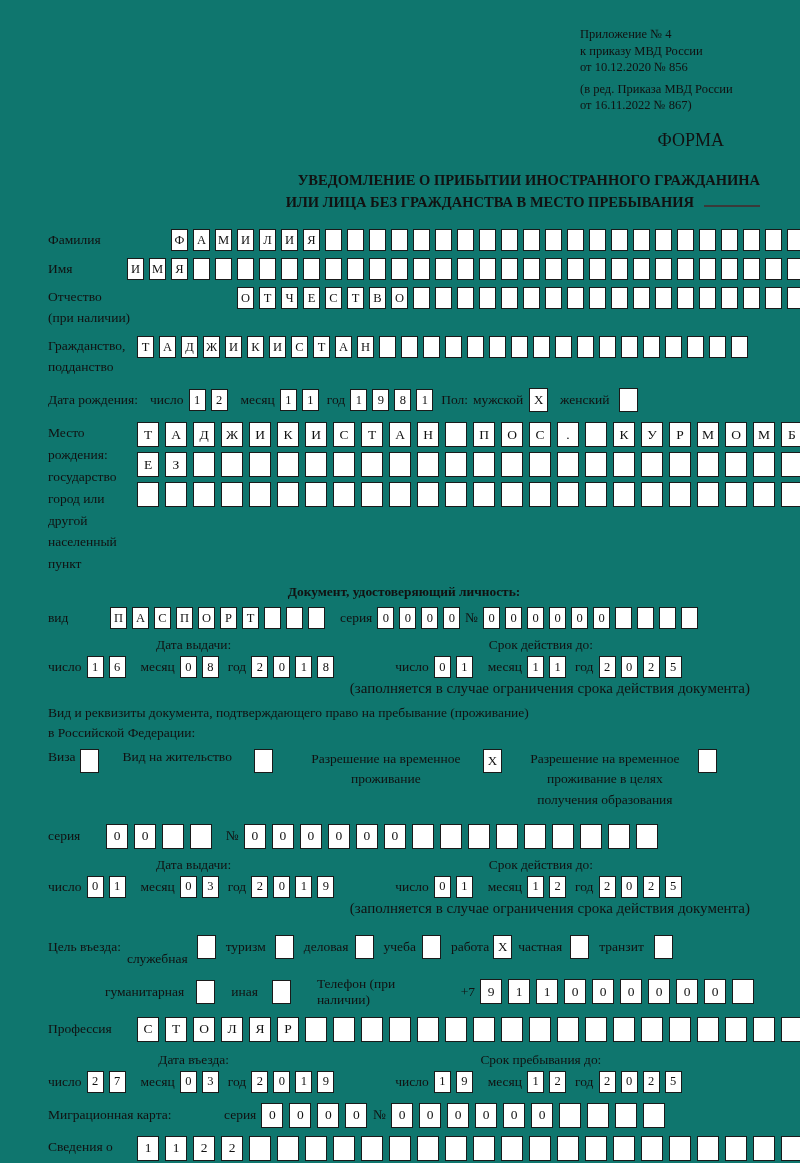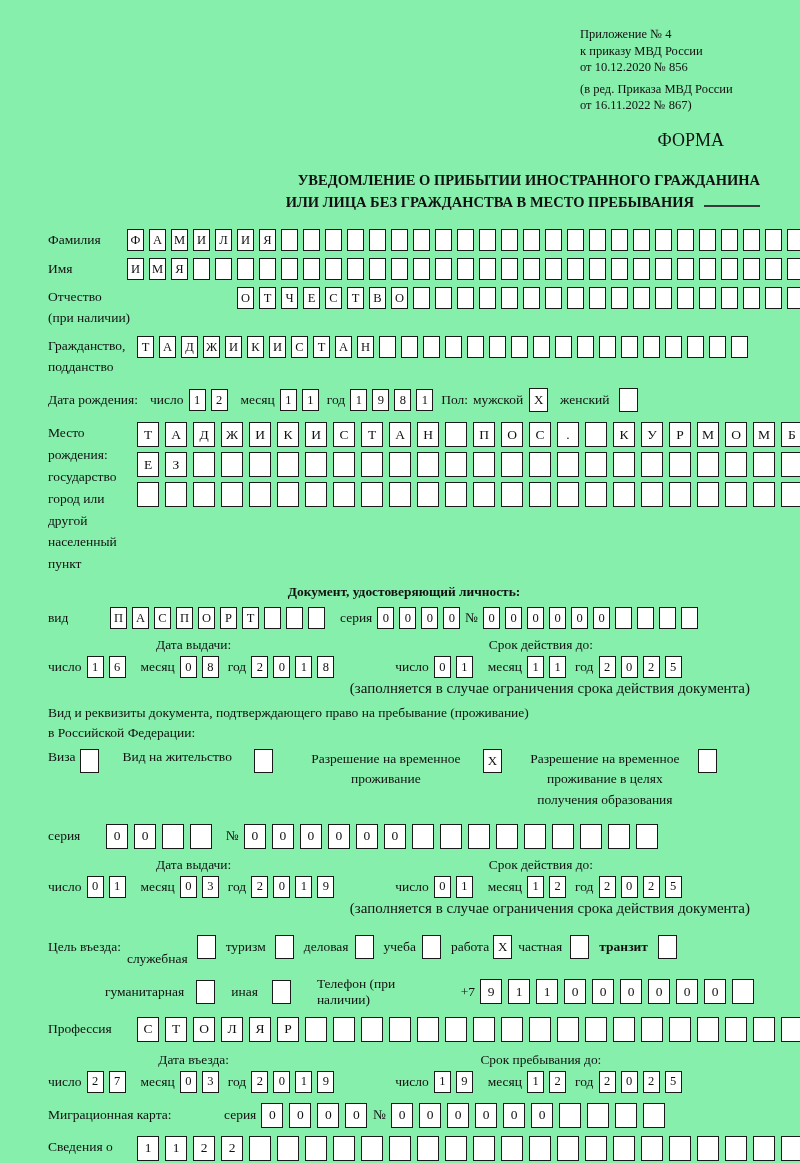--- a/index.html
+++ b/index.html
@@ -1,20 +1,20 @@
 <!DOCTYPE html>
 <html><head>
 <meta charset="utf-8">
 <style>
   html,body{margin:0;padding:0;background:#ffffff;}
   .page{
     width:800px;height:1163px;box-sizing:border-box;
     padding:26px 40px 10px 48px;
     font-family:"Liberation Serif","DejaVu Serif",serif;
-    font-size:13.5px;color:#111;background:#86efac;overflow:hidden;position:relative;
+    font-size:13.5px;color:#111;background:#0f766e;overflow:hidden;position:relative;
   }
   .hdr{margin-left:532px;width:190px;font-size:12.5px;line-height:1.32;}
   .hdr .g{margin-top:5px;}
   .forma{font-weight:normal;text-align:right;padding-right:36px;margin-top:16px;font-size:18px;}
   .title{text-align:right;font-weight:bold;font-size:14.5px;margin-top:18px;line-height:1.55;}
   .blank{display:inline-block;width:56px;border-bottom:2px solid #3a3a3a;margin-left:10px;height:12px;}
   .sect{font-weight:bold;font-size:13.4px;margin-top:22px;letter-spacing:.2px;}
   .row{display:flex;align-items:center;margin-top:7px;}
   .row.top{align-items:flex-start;}
   .lbl{flex-shrink:0;}
@@ -53,21 +53,21 @@
   </div>
 
   <div class="forma">ФОРМА</div>
 
   <div class="title">
     <div>УВЕДОМЛЕНИЕ О ПРИБЫТИИ ИНОСТРАННОГО ГРАЖДАНИНА</div>
     <div><span>ИЛИ ЛИЦА БЕЗ ГРАЖДАНСТВА В МЕСТО ПРЕБЫВАНИЯ</span><span class="blank"></span></div>
   </div>
 
 
-  <div class="row" style="margin-top:16px;">
+  <div class="row" style="margin-top:16px;gap:44px;">
     <span class="lbl" style="width:79px;">Фамилия</span>
     <span class="boxrow">
         <span class="box">Ф</span>
         <span class="box">А</span>
         <span class="box">М</span>
         <span class="box">И</span>
         <span class="box">Л</span>
         <span class="box">И</span>
         <span class="box">Я</span>
         <span class="box"></span>
@@ -504,21 +504,21 @@
     <span style="margin-left:10px;margin-right:9px;">туризм</span>
     <span class="cb"></span>
     <span style="margin-left:10px;margin-right:6px;">деловая</span>
     <span class="cb"></span>
     <span style="margin-left:10px;margin-right:6px;">учеба</span>
     <span class="cb"></span>
     <span style="margin-left:10px;margin-right:4px;">работа</span>
     <span class="cb">X</span>
     <span style="margin-left:6px;margin-right:8px;">частная</span>
     <span class="cb"></span>
-    <span style="margin-left:10px;margin-right:10px;font-weight:bold;">транзит</span>
+    <span style="margin-left:10px;margin-right:10px;">транзит</span>
     <span class="cb"></span>
   </div>
 
   <div class="row" style="margin-top:9px;">
     <span style="margin-left:57px;margin-right:12px;">гуманитарная</span>
     <span class="cb"></span>
     <span style="margin-left:16px;margin-right:14px;">иная</span>
     <span class="cb"></span>
     <span style="margin-left:26px;">Телефон (при наличии)</span>
     <span style="margin-left:22px;margin-right:5px;">+7</span>

